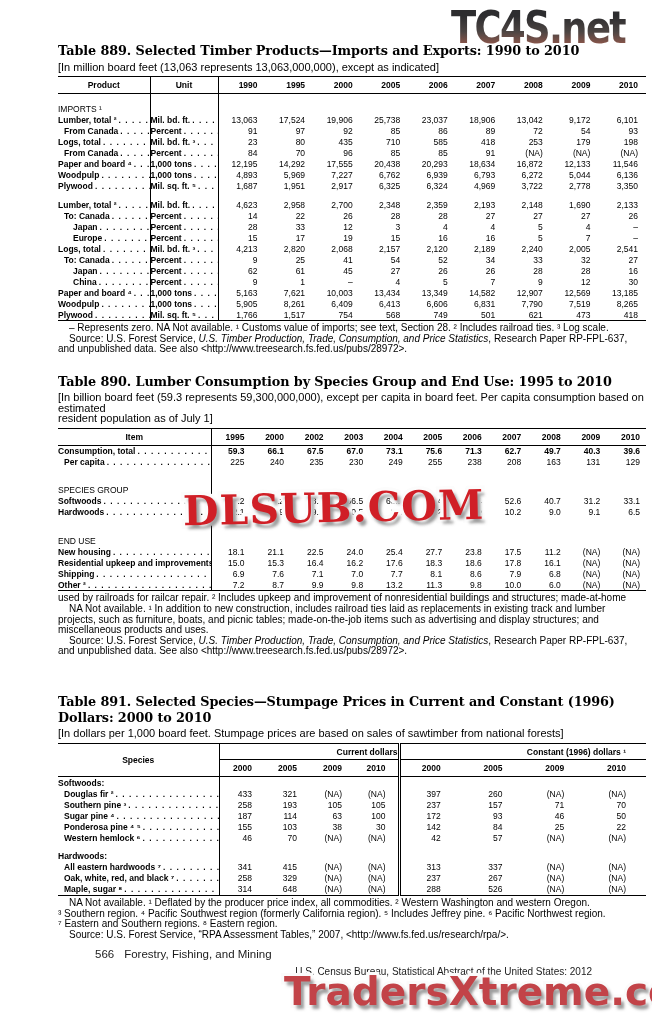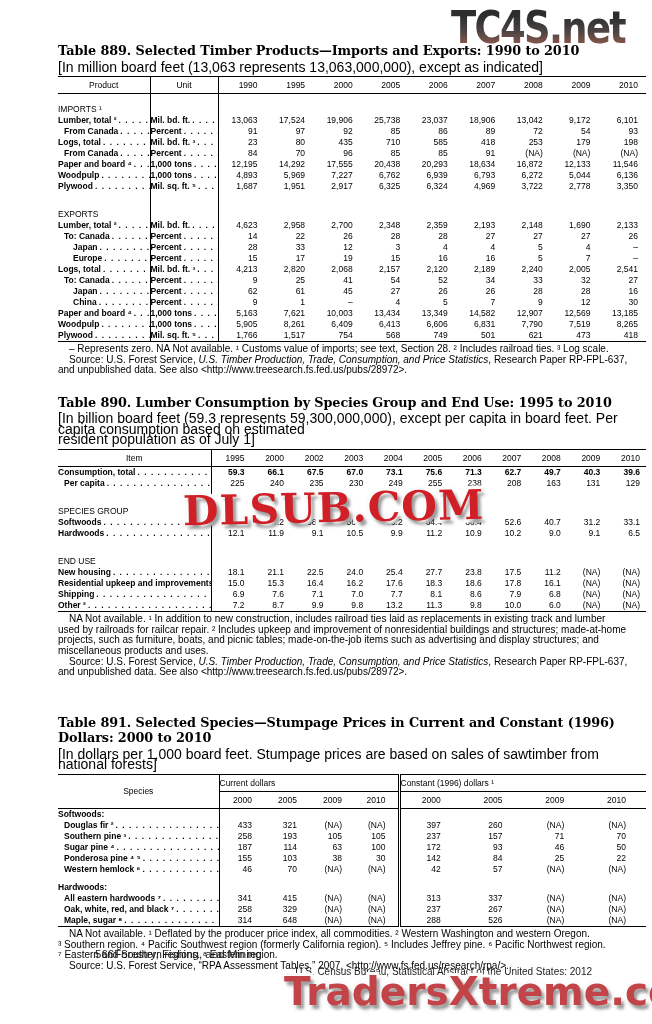--- a/index.html
+++ b/index.html
@@ -3,40 +3,40 @@
 <meta charset="utf-8">
 <style>
   html,body{margin:0;padding:0;background:#e8e8e8;}
   .page{position:relative;width:652px;height:1024px;background:#fff;overflow:hidden;
         font-family:"Liberation Sans","DejaVu Sans",sans-serif;color:#000;}
   .content{position:absolute;left:58px;top:0;width:588px;}
 
   
   .tbl-title{font-family:"DejaVu Serif","Liberation Serif",serif;font-weight:bold;
              font-size:12.8px;line-height:15.5px;letter-spacing:-0.1px;white-space:pre-line;}
-  .tbl-sub{font-size:14px;line-height:10.5px;margin-top:3px;white-space:pre-line;}
+  .tbl-sub{font-size:11px;line-height:10.5px;margin-top:3px;white-space:pre-line;}
 
   
   table{border-collapse:collapse;table-layout:fixed;width:100%;margin-top:4px;
         font-size:8.5px;line-height:10.4px;border-bottom:1.4px solid #000;}
-  th{font-weight:normal;border-top:1.4px solid #000;border-bottom:1px solid #000;padding:3px 0 2.5px;}
+  th{font-weight:bold;border-top:1.4px solid #000;border-bottom:1px solid #000;padding:3px 0 2.5px;}
   td{padding:0.3px 0;vertical-align:bottom;}
   .v{text-align:right;overflow:hidden;}
   th.v{text-align:right;}
   .c-prod,.c-unit,.c-item,.c-spec{border-right:1px solid #000;overflow:hidden;}
   th.c-prod,th.c-unit,th.c-item,th.c-spec{text-align:center;}
   .sec{text-align:left;padding-top:10px;}
   tr.sp td{height:7px;}
   tr.b{font-weight:bold;}
   #tb889 .v{padding-right:8px;}
   #tb890 .v{padding-right:6px;}
   #tb891 .v{padding-right:12px;}
   #tb891 .dd,#tb891 .dd ~ .v{padding-right:20px;}
   #tb891 .dd{border-left:3px double #000;}
-  #tb891 th.grp{border-bottom:1px solid #000;text-align:left;}
+  #tb891 th.grp{border-bottom:1px solid #000;text-align:right;}
   #tb891 th.mid{vertical-align:middle;}
   #tb891 thead tr+tr th{border-top:none;}
 
   
   .lab{display:flex;min-width:0;font-weight:bold;}
   .lab .t{white-space:nowrap;}
   .lab .d{flex:1;overflow:hidden;white-space:nowrap;color:#000;margin-left:2px;}
   .lab .d::after{content:". . . . . . . . . . . . . . . . . . . . . . . . . . . . . . . . . . . . . . . .";letter-spacing:1px;}
   .i1 .t{padding-left:6px;}
   .i2 .t{padding-left:15px;}
@@ -58,21 +58,21 @@
           -webkit-background-clip:text;background-clip:text;color:transparent;white-space:nowrap;}
   .wm-red{font-weight:bold;white-space:nowrap;paint-order:stroke;
           -webkit-text-stroke:7px #fcfcfc;text-shadow:3px 4px 3px rgba(80,80,80,0.55);}
   #wm-mid{left:183px;top:484px;font-family:"DejaVu Serif","Liberation Serif",serif;
           font-size:41px;letter-spacing:1px;color:#d01f26;transform:rotate(-1.2deg);}
   #wm-bot{left:284px;top:969px;font-family:"DejaVu Sans","Liberation Sans",sans-serif;
           font-size:39px;letter-spacing:0px;color:#c24348;-webkit-text-stroke:6px #fbfbfb;}
 
   
   #footer-left{position:absolute;left:58px;top:948px;font-size:11.5px;color:#1c1c1c;}
-  #footer-left .pgnum{padding-left:37px;}
+  #footer-left .pgnum{margin-right:10px;padding-left:37px;}
   #footer-right{position:absolute;right:60px;top:966px;font-size:10px;color:#1c1c1c;}
 </style>
 </head>
 <body>
 
 <div class="page">
 
   <div class="wm" id="wm-top">TC4S.net</div>
 
   <div class="content">
@@ -271,25 +271,20 @@
               <td class="v">2,917</td>
               <td class="v">6,325</td>
               <td class="v">6,324</td>
               <td class="v">4,969</td>
               <td class="v">3,722</td>
               <td class="v">2,778</td>
               <td class="v">3,350</td>
             </tr>
             <tr class="sp">
               <td class="c-prod"></td>
-              <td class="c-unit"></td>
-              <td class="v" colspan="9"></td>
-            </tr>
-            <tr>
-              <td class="c-prod sec">EXPORTS</td>
               <td class="c-unit"></td>
               <td class="v" colspan="9"></td>
             </tr>
             <tr>
               <td class="c-prod">
                 <span class="lab i0">
                   <span class="t">Lumber, total ²</span>
                   <span class="d"></span>
                 </span>
               </td>
@@ -748,22 +743,22 @@
               <td class="v">11.3</td>
               <td class="v">9.8</td>
               <td class="v">10.0</td>
               <td class="v">6.0</td>
               <td class="v">(NA)</td>
               <td class="v">(NA)</td>
             </tr>
           </tbody>
       </table>
       <div class="notes">
+          <div class="nl"><span>used by railroads for railcar repair. ² Includes upkeep and improvement of nonresidential buildings and structures; made-at-home</span></div>
           <div class="nl ind"><span>NA Not available. ¹ In addition to new construction, includes railroad ties laid as replacements in existing track and lumber</span></div>
-          <div class="nl"><span>used by railroads for railcar repair. ² Includes upkeep and improvement of nonresidential buildings and structures; made-at-home</span></div>
           <div class="nl"><span>projects, such as furniture, boats, and picnic tables; made-on-the-job items such as advertising and display structures; and</span></div>
           <div class="nl"><span>miscellaneous products and uses.</span></div>
           <div class="nl ind"><span>Source: U.S. Forest Service, </span><i>U.S. Timber Production, Trade, Consumption, and Price Statistics</i><span>, Research Paper RP-FPL-637,</span></div>
           <div class="nl"><span>and unpublished data. See also &lt;http://www.treesearch.fs.fed.us/pubs/28972&gt;.</span></div>
         </div>
     </section>
 
     <section id="sec891">
       <div class="tbl-title">Table 891. Selected Species—Stumpage Prices in Current and Constant (1996)
 Dollars: 2000 to 2010</div>

